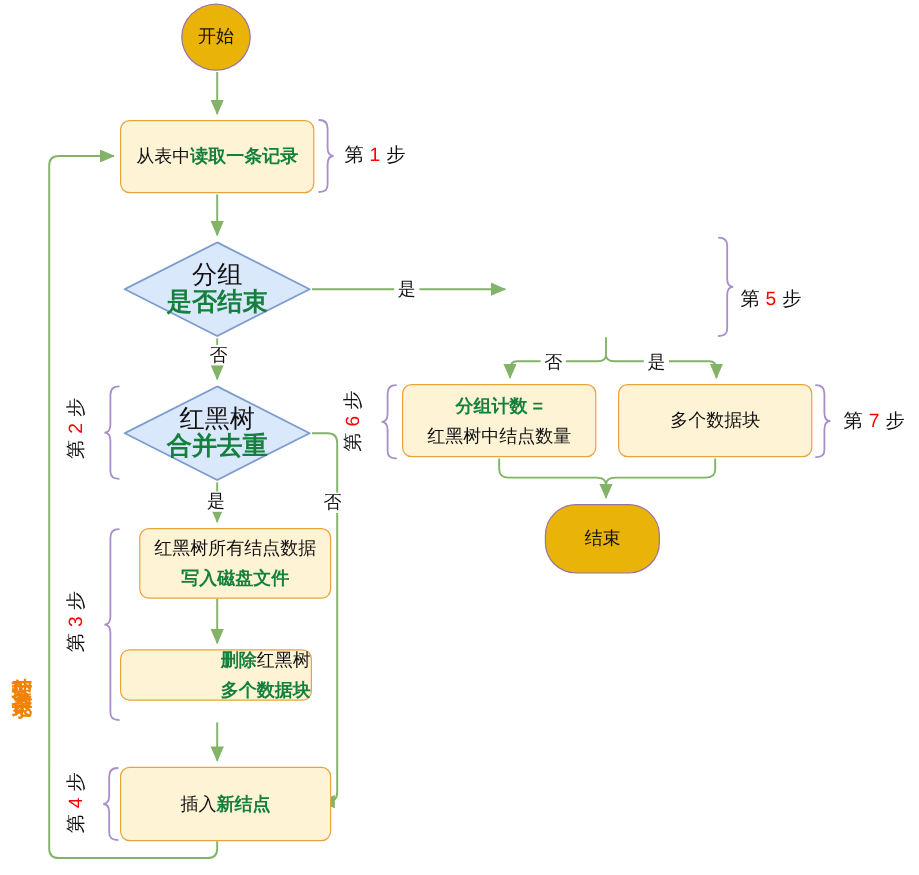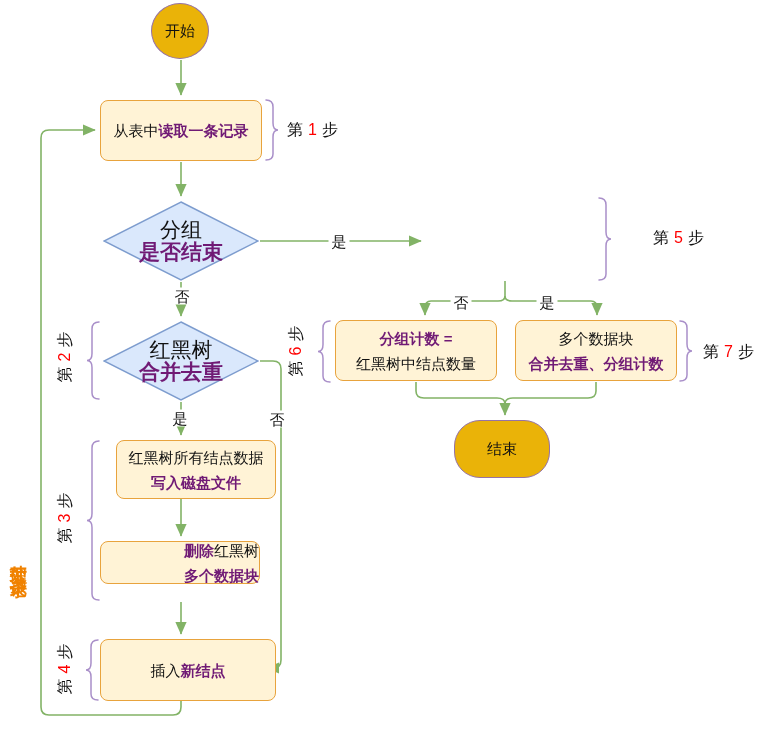--- a/index.html
+++ b/index.html
@@ -6,21 +6,21 @@
   #canvas{
     position:relative;width:766px;height:729px;background:#FFFFFF;
     font-family:"Liberation Sans","DejaVu Sans",sans-serif;color:#111;
     overflow:hidden;
   }
   #edges{position:absolute;left:0;top:0;pointer-events:none;}
   .node{position:absolute;display:flex;flex-direction:column;align-items:center;
         justify-content:center;text-align:center;font-size:15px;box-sizing:border-box;}
   .rect{background:#FFF3D6;border:1.5px solid #E8A33D;border-radius:8px;line-height:25px;}
   .terminal{background:#eab308;border:1.5px solid #9673A6;line-height:20px;}
-  .hl{color:#701a75;font-weight:bold;}
+  .hl{color:#15803d;font-weight:bold;}
   .dwrap{position:absolute;}
   .dwrap svg{position:absolute;left:0;top:0;}
   .dtext{position:absolute;left:0;top:0;right:0;bottom:0;display:flex;flex-direction:column;
          align-items:center;justify-content:center;text-align:center;font-size:21px;line-height:22px;}
   .lbl{position:absolute;transform:translate(-50%,-50%);background:#fff;
        padding:0 3px;font-size:15px;line-height:17px;}
   .step{position:absolute;font-size:16px;white-space:nowrap;line-height:19px;}
   .step .num{color:#FF0000;margin:0 5px;}
   .step.v{transform:translate(-50%,-50%) rotate(-90deg);transform-origin:center;}
   .brace{position:absolute;overflow:visible;}
@@ -101,21 +101,20 @@
     <div><span>插入</span><span class="hl">新结点</span></div>
   </div>
 
   <div class="node rect" style="left:335px;top:320px;width:162px;height:61px;">
     <div><span class="hl">分组计数 =</span></div>
     <div><span>红黑树中结点数量</span></div>
   </div>
 
   <div class="node rect" style="left:515px;top:320px;width:162px;height:61px;">
     <div><span>多个数据块</span></div>
-    <div><span class="hl">合并去重、分组计数</span></div>
   </div>
 
   <div class="node terminal" style="left:454px;top:420px;width:96px;height:58px;border-radius:26px;">
     <div>结束</div>
   </div>
 
   <svg class="brace" style="left:264px;top:99px;" width="15" height="62">
       <path d="M2 1 Q9 1 9 8 L9 24 Q9 31 14 31 Q9 31 9 38 L9 55 Q9 61 2 61" fill="none" stroke="#A98FC9" stroke-width="1.5" stroke-linecap="round"></path>
     </svg>
   <svg class="brace" style="left:86px;top:321px;" width="15" height="79">
@@ -133,21 +132,21 @@
   <svg class="brace" style="left:317px;top:320px;" width="15" height="63">
       <path d="M13 1 Q6 1 6 8 L6 24.5 Q6 31.5 1 31.5 Q6 31.5 6 38.5 L6 56 Q6 62 13 62" fill="none" stroke="#A98FC9" stroke-width="1.5" stroke-linecap="round"></path>
     </svg>
   <svg class="brace" style="left:678px;top:320px;" width="15" height="62">
       <path d="M2 1 Q9 1 9 8 L9 24 Q9 31 14 31 Q9 31 9 38 L9 55 Q9 61 2 61" fill="none" stroke="#A98FC9" stroke-width="1.5" stroke-linecap="round"></path>
     </svg>
 
   <div class="step" style="left:287px;top:120px;">
     <span>第</span><span class="num">1</span><span>步</span>
   </div>
-  <div class="step" style="left:617px;top:228px;margin-left:36px;">
+  <div class="step" style="left:617px;top:240px;">
     <span>第</span><span class="num">5</span><span>步</span>
   </div>
   <div class="step" style="left:703px;top:342px;">
     <span>第</span><span class="num">7</span><span>步</span>
   </div>
 
   <div class="step v" style="left:64px;top:357px;">
     <span>第</span><span class="num">2</span><span>步</span>
   </div>
   <div class="step v" style="left:64px;top:518px;">

